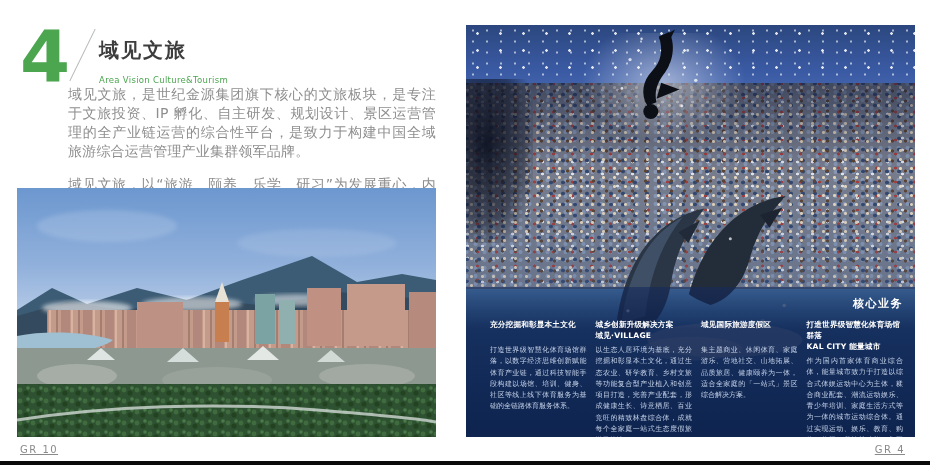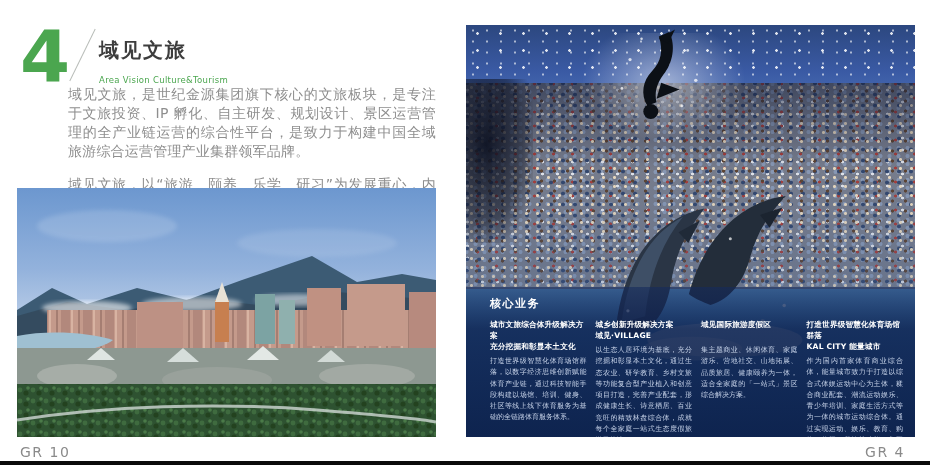--- a/index.html
+++ b/index.html
@@ -50,27 +50,27 @@
     background:linear-gradient(180deg,#6aa9da 0%, #3d86c6 35%, #1d5c9e 100%); }
   .rp-splash-top { position:absolute; left:26%; top:2%; width:36%; height:26%;
     background:radial-gradient(ellipse at 50% 45%, rgba(255,255,255,.5) 0%, rgba(255,255,255,.18) 45%, rgba(255,255,255,0) 72%); }
   .diver-svg { position:absolute; left:29%; top:0; width:28%; height:28%; }
   .dolphins-svg { position:absolute; left:30%; top:36%; width:48%; height:46%; }
 
   
   .rp-overlay { position:absolute; left:0; bottom:0; width:100%; height:150px;
     background:linear-gradient(180deg, rgba(20,42,92,.60) 0%, rgba(14,32,76,.85) 28%, rgba(12,28,68,.88) 100%);
     padding:9px 12px 0 24px; color:#fff; }
-  .core-heading { font-size:11px; font-weight:700; letter-spacing:1.5px; }
+  .core-heading { font-size:11px; font-weight:700; letter-spacing:1.5px;text-align:right; }
   .cols { display:grid; grid-template-columns:repeat(4,1fr); column-gap:9px; margin-top:8px; }
   .col-title { font-size:7.6px; font-weight:700; line-height:11px; color:#ffffff; letter-spacing:.2px; min-height:22px; }
   .col-body { font-size:7px; line-height:11.3px; color:#c6d2e8; margin-top:4px; text-align:justify; }
 
   
-  .page-num { position:absolute; font-size:14px; color:#8a8a8a; letter-spacing:1.5px; }
+  .page-num { position:absolute; font-size:10px; color:#8a8a8a; letter-spacing:1.5px;text-decoration:underline; }
   .page-num.left { left:20px; top:444px; }
   .page-num.right { right:25px; top:444px; }
   .bottom-bar { position:absolute; left:0; bottom:0; width:100%; height:4px; background:#0a0a0a; }
 </style>
 </head>
 <body>
 
 <div class="canvas">
 
   <div class="page-left">
@@ -202,21 +202,20 @@
             <circle cx="120" cy="58" r="1.4"></circle>
         </g>
       </svg>
 
       <div class="rp-overlay">
         <div class="core-heading">核心业务</div>
         <div class="cols">
 
           <div class="col">
             <div class="col-title">
-              <div>城市文旅综合体升级解决方案</div>
               <div>充分挖掘和彰显本土文化</div>
             </div>
             <div class="col-body">打造世界级智慧化体育场馆群落，以数字经济思维创新赋能体育产业链，通过科技智能手段构建以场馆、培训、健身、社区等线上线下体育服务为基础的全链路体育服务体系。</div>
           </div>
 
           <div class="col">
             <div class="col-title">
               <div>城乡创新升级解决方案</div>
               <div>域见·VILLAGE</div>
             </div>

